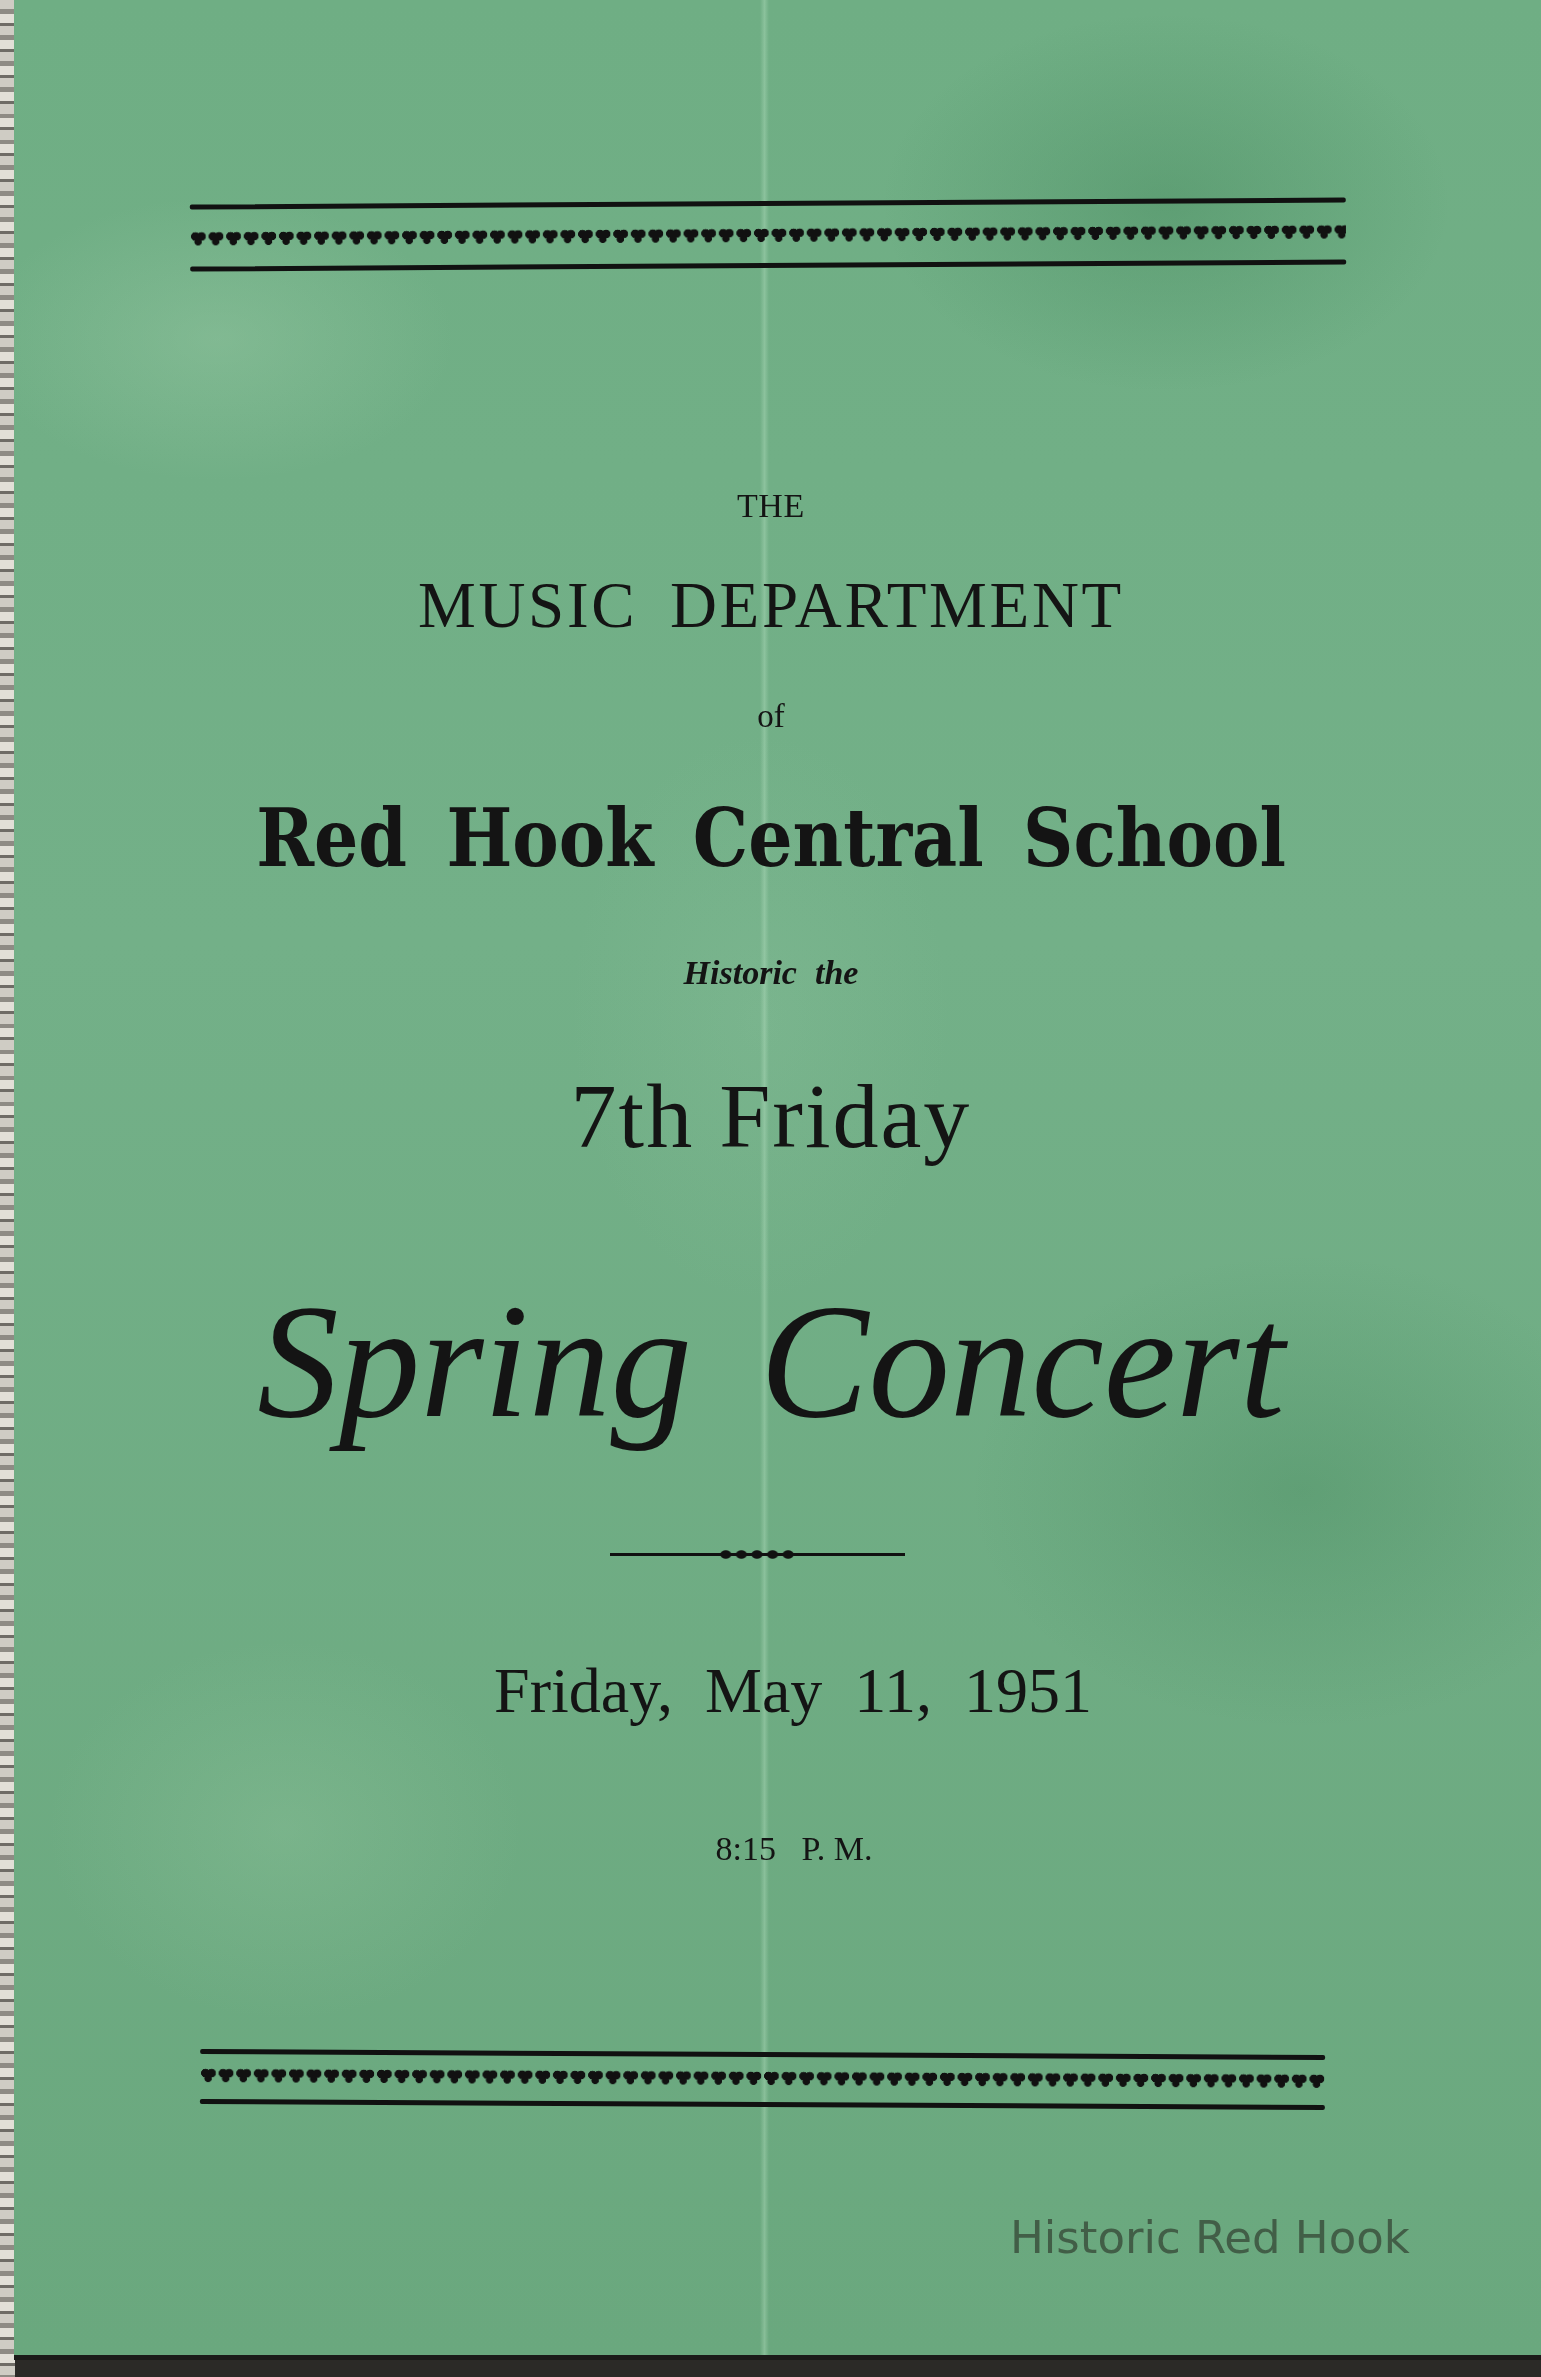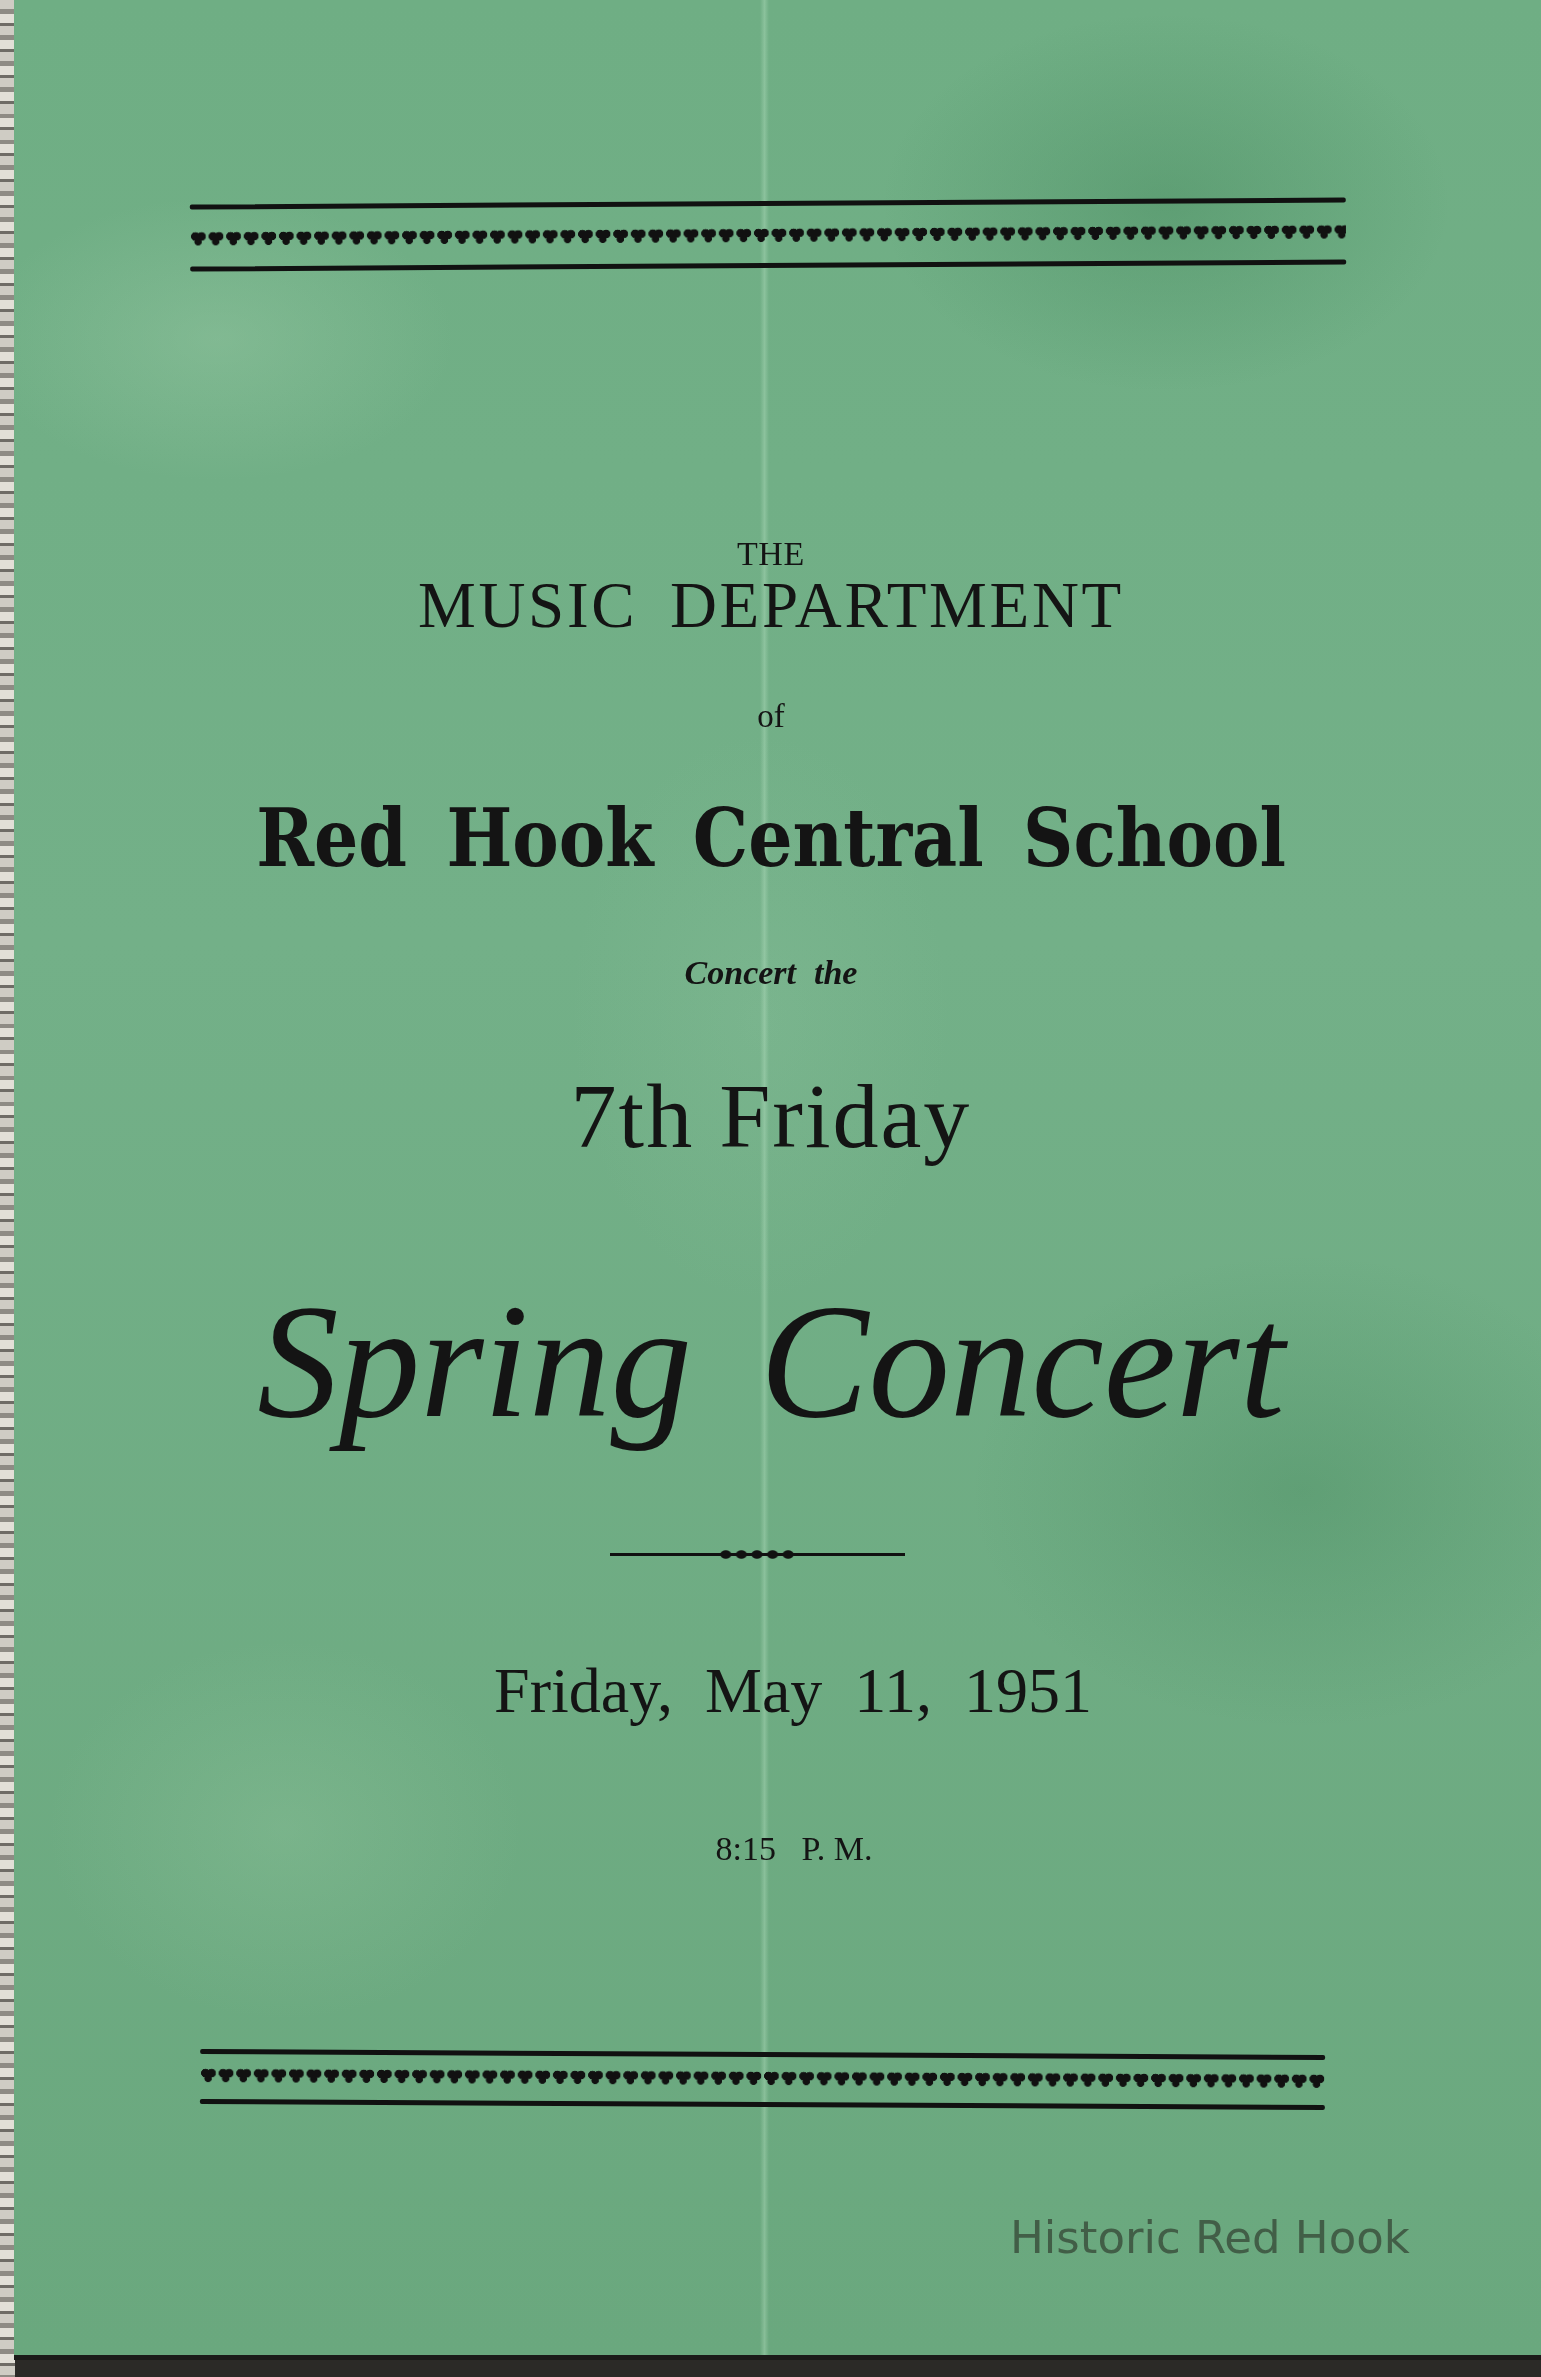--- a/index.html
+++ b/index.html
@@ -66,29 +66,29 @@
 <div class="paper">
   <div class="crease"></div>
 </div>
 
 <div class="border-band" style="left:190px; top:201px; width:1156px; height:75px; transform: rotate(-0.35deg);">
   <div class="rule" style="top:0;"></div>
   <div class="ornament-row" style="top:26px;"></div>
   <div class="rule" style="top:62px;"></div>
 </div>
 
-<p class="txt serif" style="top:487px; font-size:34px; letter-spacing:0.7px;margin-top:48px;">THE</p>
+<p class="txt serif" style="top:487px; font-size:34px; letter-spacing:0.7px;">THE</p>
 
 <p class="txt serif" style="top:568px; font-size:65px; letter-spacing:2.7px; word-spacing:13.6px;">MUSIC DEPARTMENT</p>
 
 <p class="txt serif" style="top:698px; font-size:33px;text-align:center;">of</p>
 
 <p class="txt slab" style="top:790px; font-size:81px; font-weight:bold; word-spacing:17.6px; transform: scaleX(0.86);">Red Hook Central School</p>
 
-<p class="txt serif" style="top:954px; font-size:34px; font-style:italic; font-weight:bold; word-spacing:9.5px;">Concert the</p>
+<p class="txt serif" style="top:954px; font-size:34px; font-style:italic; font-weight:bold; word-spacing:9.5px;">Historic the</p>
 
 <p class="txt serif" style="top:1063px; font-size:92px; letter-spacing:2px;">7th Friday</p>
 
 <p class="txt serif" style="top:1268px; font-size:163px; font-style:italic; word-spacing:27px;">Spring Concert</p>
 
 <div class="divider">
   <div class="line"></div>
   <div class="beads"></div>
 </div>
 

